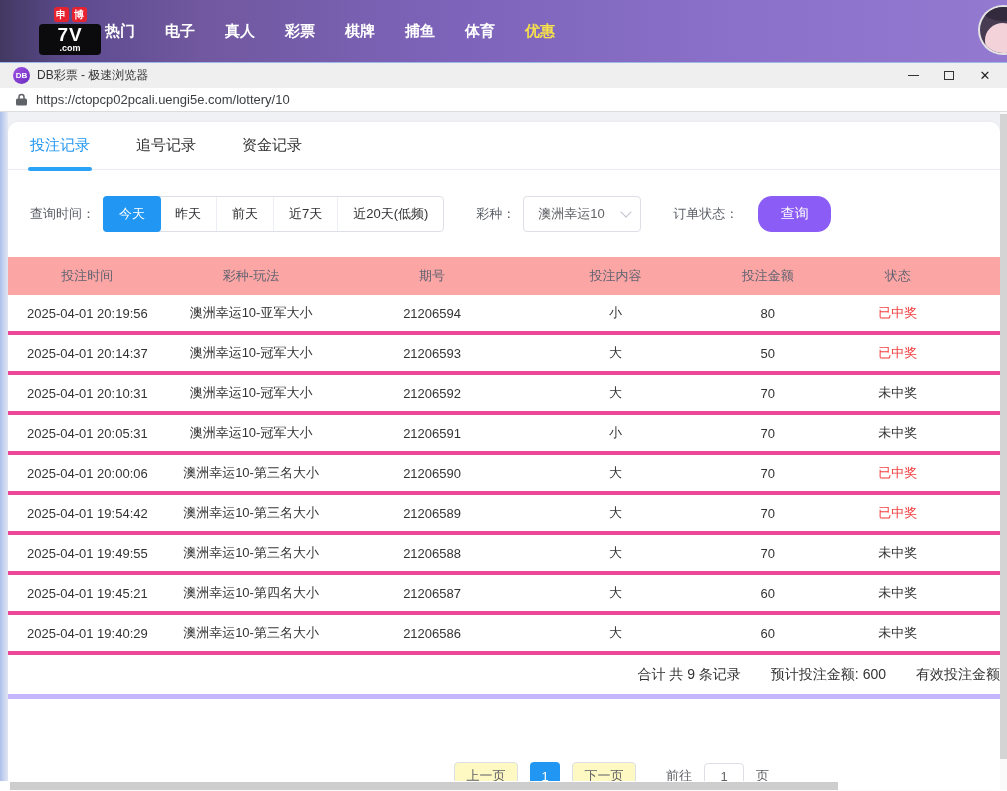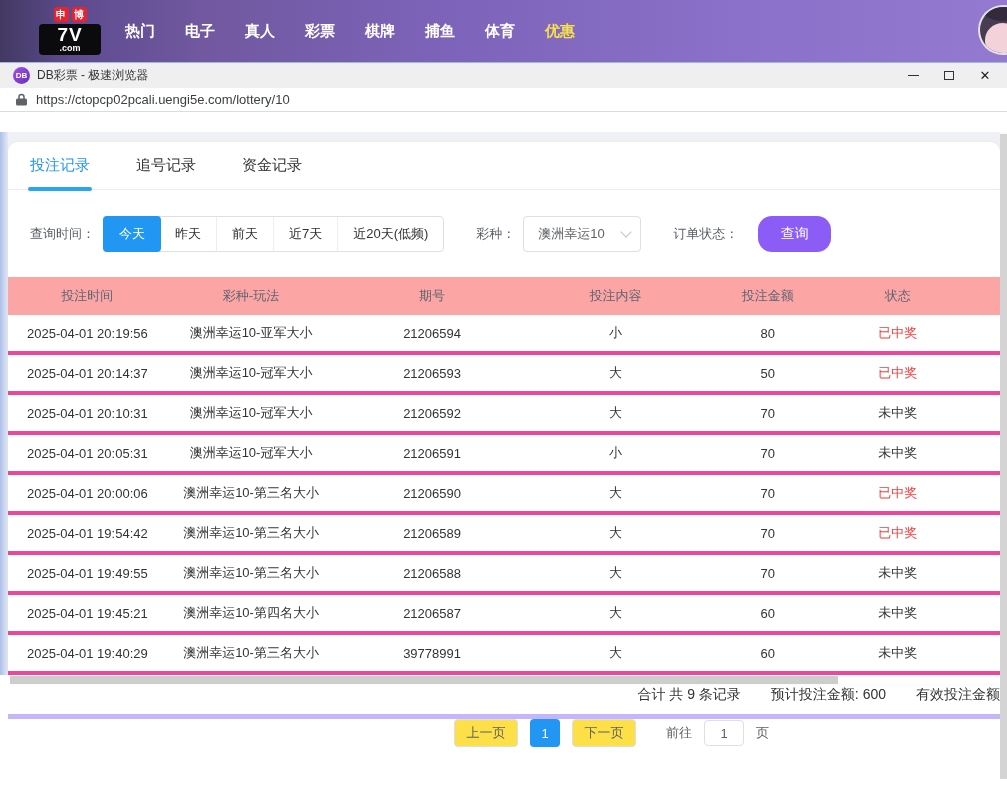--- a/index.html
+++ b/index.html
@@ -11,21 +11,21 @@
   .topnav { position:relative; height:62px;
     background:linear-gradient(90deg,#423962 0%,#5d4b8e 7%,#71589f 20%,#7d64ba 45%,#8a70c8 72%,#9379d0 100%);
     display:flex; align-items:center; }
   .logo { margin-left:37px; display:flex; flex-direction:column; align-items:center; width:66px; cursor:pointer; }
   .logo-badges { display:flex; gap:3px; margin-bottom:2px; }
   .badge { width:15px; height:15px; background:#e7232f; color:#fff; border-radius:3px;
     font-size:10px; font-weight:700; display:flex; align-items:center; justify-content:center; }
   .logo-black { background:#0b0b0d; border-radius:4px; width:62px; text-align:center; padding:1px 0 2px; line-height:1; }
   .logo-7v { color:#fff; font-weight:800; font-size:19px; letter-spacing:1px; display:block; }
   .logo-com { color:#fff; font-size:9px; font-weight:700; display:block; }
-  .nav-menu { display:flex; gap:30px; margin-left:22px; }
+  .nav-menu { display:flex; gap:30px; margin-left:2px; }
   .nav-item { color:#fff; font-size:15px; font-weight:700; cursor:pointer; }
   .nav-item.highlight { color:#f6e14b; }
   .avatar { position:absolute; right:-21px; top:5px; width:50px; height:50px; border-radius:50%;
     border:2px solid rgba(255,255,255,.85); background:#473c52; overflow:hidden; cursor:pointer; }
   .avatar::before { content:""; position:absolute; left:50%; top:34%; transform:translateX(-50%);
     width:36px; height:34px; background:#f3d2da; border-radius:50% 50% 46% 46%; }
   .avatar::after { content:""; position:absolute; left:50%; top:-12px; transform:translateX(-50%);
     width:44px; height:26px; background:#332b3d; border-radius:50%; }
 
   
@@ -39,21 +39,21 @@
   .wc { width:36px; height:26px; display:flex; align-items:center; justify-content:center; color:#222; cursor:pointer; }
   .min-line { width:11px; height:1.5px; background:#333; display:block; }
   .max-box { width:10px; height:9px; border:1.3px solid #333; display:block; }
   .wc-close { font-size:13px; }
 
   .urlbar { height:24px; background:#fff; border-bottom:1px solid #dadce0;
     display:flex; align-items:center; padding-left:16px; gap:9px; cursor:text; }
   .url { font-size:13px; color:#3c4043; }
 
   
-  .viewport { position:relative; height:552px; background:#f0f1f4;margin-top:20px; }
+  .viewport { position:relative; height:678px; background:#f0f1f4; }
   .leftstrip { position:absolute; left:0; top:0; bottom:0; width:8px;
     background:linear-gradient(90deg,#adbfe9,#e4e9f5); }
   .card { position:absolute; left:8px; top:10px; right:7px; bottom:0; background:#fff;
     border-radius:10px 10px 0 0; display:flex; flex-direction:column; box-shadow:0 0 4px rgba(0,0,0,.04); }
 
   
   .tabs { display:flex; gap:46px; padding-left:22px; height:48px; align-items:center;
     border-bottom:1px solid #e9ecf2; flex:none; }
   .tab { font-size:15px; color:#303133; cursor:pointer; position:relative; height:100%;
     display:flex; align-items:center; }
@@ -87,21 +87,21 @@
   .trow { height:40px; align-items:center; font-size:13px; color:#333;
     border-bottom:4px solid #ec4899; flex:none; }
   .trow span.won { color:#f23c3c; }
 
   .summary { display:flex; justify-content:flex-end; align-items:center; gap:30px; height:44px;
     border-bottom:5px solid #c4b5fd; font-size:14px; color:#333; white-space:nowrap; flex:none; }
 
   
   .pagination { margin-top:auto; display:flex; align-items:center; justify-content:center;
     padding-left:215px; gap:12px; flex:none; }
-  .pg-btn { min-width:64px; height:28px; border:1px solid #dcdfe6; background:#fde047; border-radius:4px;
+  .pg-btn { min-width:64px; height:28px; border:1px solid #dcdfe6; background:#fef9c3; border-radius:4px;
     color:#606266; font-size:13px; cursor:pointer; font-family:inherit; }
   .pg-cur { width:30px; height:28px; background:#2196f3; color:#fff; border-radius:4px;
     display:flex; align-items:center; justify-content:center; font-size:13px; cursor:pointer; }
   .pg-goto { font-size:13px; color:#606266; }
   .pg-goto.first { margin-left:18px; }
   .pg-input { width:40px; height:26px; border:1px solid #dcdfe6; border-radius:4px; text-align:center;
     font-size:13px; color:#606266; font-family:inherit; }
 
   
   .vscroll { position:absolute; top:0; right:0; bottom:0; width:7px; background:#fafafa; z-index:5; }
@@ -257,21 +257,21 @@
             <span>2025-04-01 19:45:21</span>
             <span>澳洲幸运10-第四名大小</span>
             <span>21206587</span>
             <span>大</span>
             <span>60</span>
             <span>未中奖</span>
           </div>
           <div class="trow cols">
             <span>2025-04-01 19:40:29</span>
             <span>澳洲幸运10-第三名大小</span>
-            <span>39778991</span>
+            <span>21206586</span>
             <span>大</span>
             <span>60</span>
             <span>未中奖</span>
           </div>
         </div>
 
       <div class="summary">
         <span>合计 共 9 条记录</span>
         <span>预计投注金额: 600</span>
         <span>有效投注金额</span>

